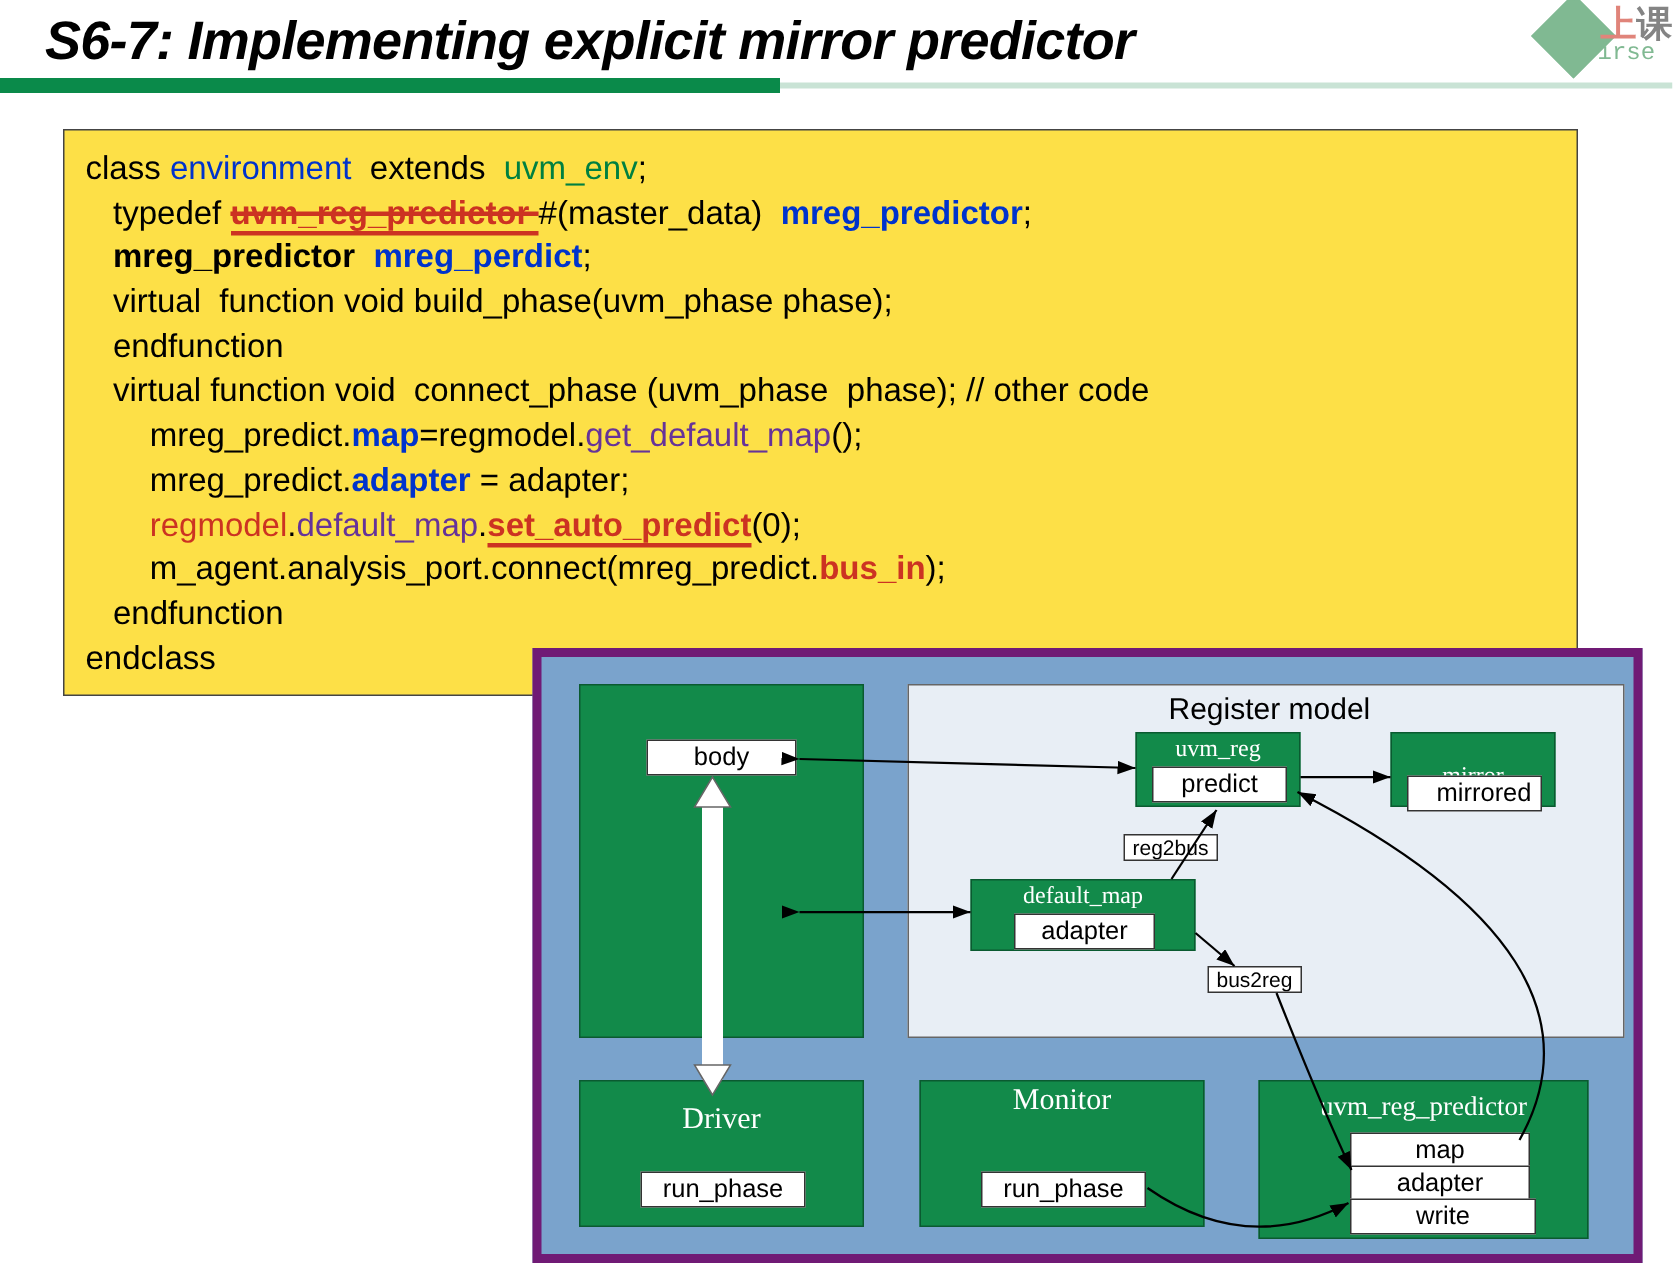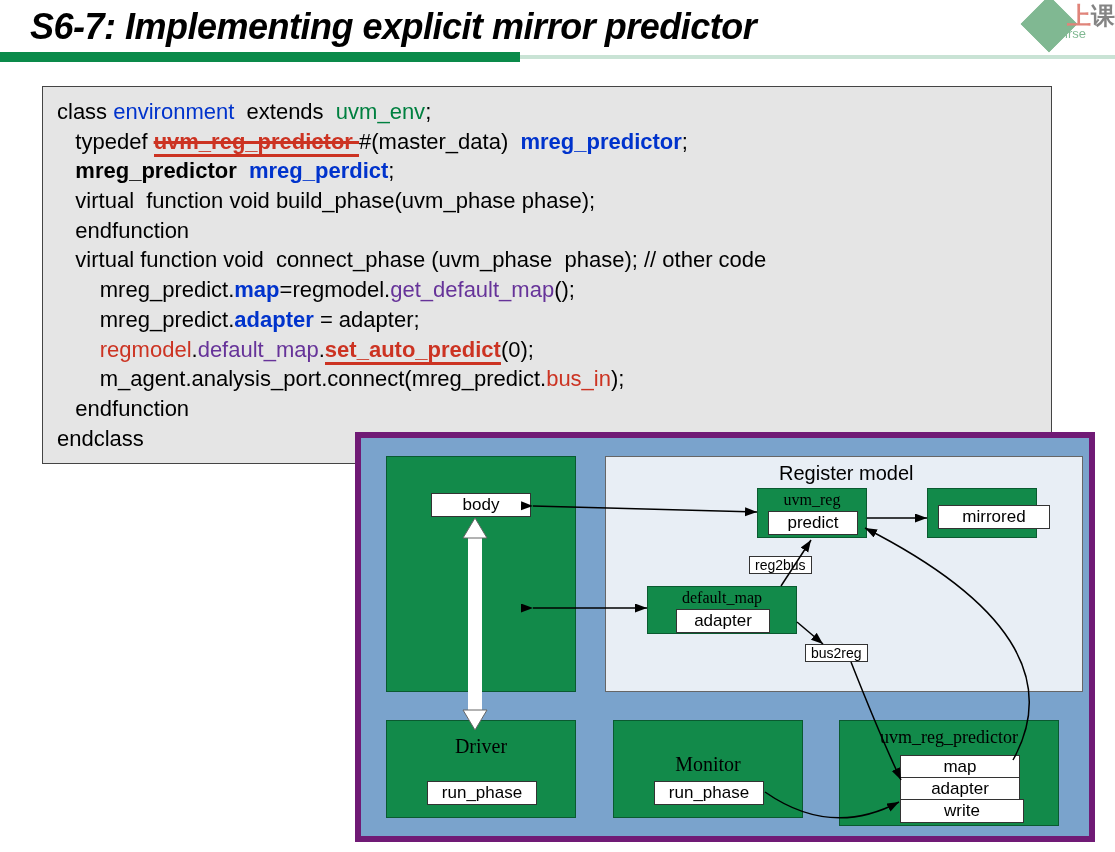--- a/index.html
+++ b/index.html
@@ -26,33 +26,33 @@
   }
   .underline-bar .seg1 { background: #0a8a4a; height: 10px; width: 520px; }
   .underline-bar .seg2 { background: #c9e3d5; height: 4px; width: 595px; margin-top: 3px; }
 
   .code-box {
     position: absolute;
     left: 42px;
     top: 86px;
     width: 1010px;
     border: 1px solid #444;
-    background: #e5e5e5;
+    background: #fde047;
     padding: 10px 10px 10px 14px;
     font-family: "Helvetica Neue", Arial, sans-serif;
     font-size: 22px;
     line-height: 1.35;
     z-index: 2;
   }
   .code-box .line { white-space: pre; }
   .kw-blue { color: #0033cc; }
   .kw-blue-bold { color: #0033cc; font-weight: bold; }
   .kw-green { color: #008040; }
   .kw-red { color: #cc3322; }
-  .kw-red-bold { color: #cc3322; font-weight: normal; }
+  .kw-red-bold { color: #cc3322; font-weight: bold; }
   .kw-purple { color: #663399; }
   .strike-red {
     color: #cc3322;
     font-weight: bold;
     border-bottom: 3px solid #cc3322;
     text-decoration: line-through;
     text-decoration-color: #cc3322;
     text-decoration-thickness: 3px;
   }
   .underline-red {
@@ -72,21 +72,21 @@
   }
   .logo .cube {
     width: 40px; height: 40px;
     transform: rotate(45deg);
     background: #2c8a4a;
     border: 3px solid #2c8a4a;
     position: absolute; left: 8px; top: 4px;
   }
   .logo .txt1 { position: absolute; left: 46px; top: 0; font-size: 24px; font-weight: bold; color: #cc3322; }
   .logo .txt2 { position: absolute; left: 70px; top: 0; font-size: 24px; font-weight: bold; color: #333; }
-  .logo .txt3 { position: absolute; left: 44px; top: 26px; font-size: 13px; color: #2c8a4a; }
+  .logo .txt3 { position: absolute; left: 44px; top: 26px; font-size: 16px; color: #2c8a4a; font-family: Liberation Mono, monospace; }
 
   
   .diagram {
     position: absolute;
     left: 355px;
     top: 432px;
     width: 740px;
     height: 410px;
     background: #7aa3cc;
     border: 6px solid #701a75;
@@ -114,21 +114,21 @@
     height: 236px;
     background: #e8eef5;
     border: 1px solid #666;
   }
   .reg-model-title {
     position: absolute;
     left: 418px; top: 24px;
     font-size: 20px; color: #000;
   }
   .lbl-dark-serif {
-    color: #000000;
+    color: #ffffff;
     font-family: Georgia, serif;
     font-size: 16px;
     position: absolute;
     text-align: center;
     width: 100%;
   }
   .small-tag {
     position: absolute;
     background: #fff;
     border: 1px solid #333;
@@ -183,39 +183,39 @@
     <div class="whitebox" style="left:44px; top:36px; width:100px;">body</div>
   </div>
 
   <div class="gbox" style="left:396px; top:50px; width:110px; height:50px;">
     <div class="lbl-dark-serif" style="top:2px;">uvm_reg</div>
     <div class="whitebox" style="left:10px; top:22px; width:90px;">predict</div>
   </div>
 
   <div class="gbox" style="left:566px; top:50px; width:110px; height:50px;">
     <div class="lbl-dark-serif" style="top:20px;">mirror</div>
-    <div class="whitebox" style="left:10px; top:16px; width:112px;">mirrored</div>
+    <div class="whitebox" style="left:10px; top:28px; width:90px;text-align:right;">mirrored</div>
   </div>
 
   <div class="gbox" style="left:286px; top:148px; width:150px; height:48px;">
     <div class="lbl-dark-serif" style="top:2px;">default_map</div>
     <div class="whitebox" style="left:28px; top:22px; width:94px;">adapter</div>
   </div>
 
   <div class="small-tag" style="left:388px; top:118px;">reg2bus</div>
 
   <div class="small-tag" style="left:444px; top:206px;">bus2reg</div>
 
   <div class="gbox" style="left:25px; top:282px; width:190px; height:98px;">
     <div class="lbl-dark-serif" style="top:14px; font-size:20px;">Driver</div>
     <div class="whitebox" style="left:40px; top:60px; width:110px;">run_phase</div>
   </div>
 
   <div class="gbox" style="left:252px; top:282px; width:190px; height:98px;">
-    <div class="lbl-dark-serif" style="top:32px; font-size:20px;">Monitor</div>
+    <div class="lbl-dark-serif" style="top:1px; font-size:20px;">Monitor</div>
     <div class="whitebox" style="left:40px; top:60px; width:110px;">run_phase</div>
   </div>
 
   <div class="gbox" style="left:478px; top:282px; width:220px; height:106px;">
     <div class="lbl-dark-serif" style="top:6px; font-size:18px;">uvm_reg_predictor</div>
     <div class="whitebox" style="left:60px; top:34px; width:120px;">map</div>
     <div class="whitebox" style="left:60px; top:56px; width:120px;">adapter</div>
     <div class="whitebox" style="left:60px; top:78px; width:124px;">write</div>
   </div>
 

